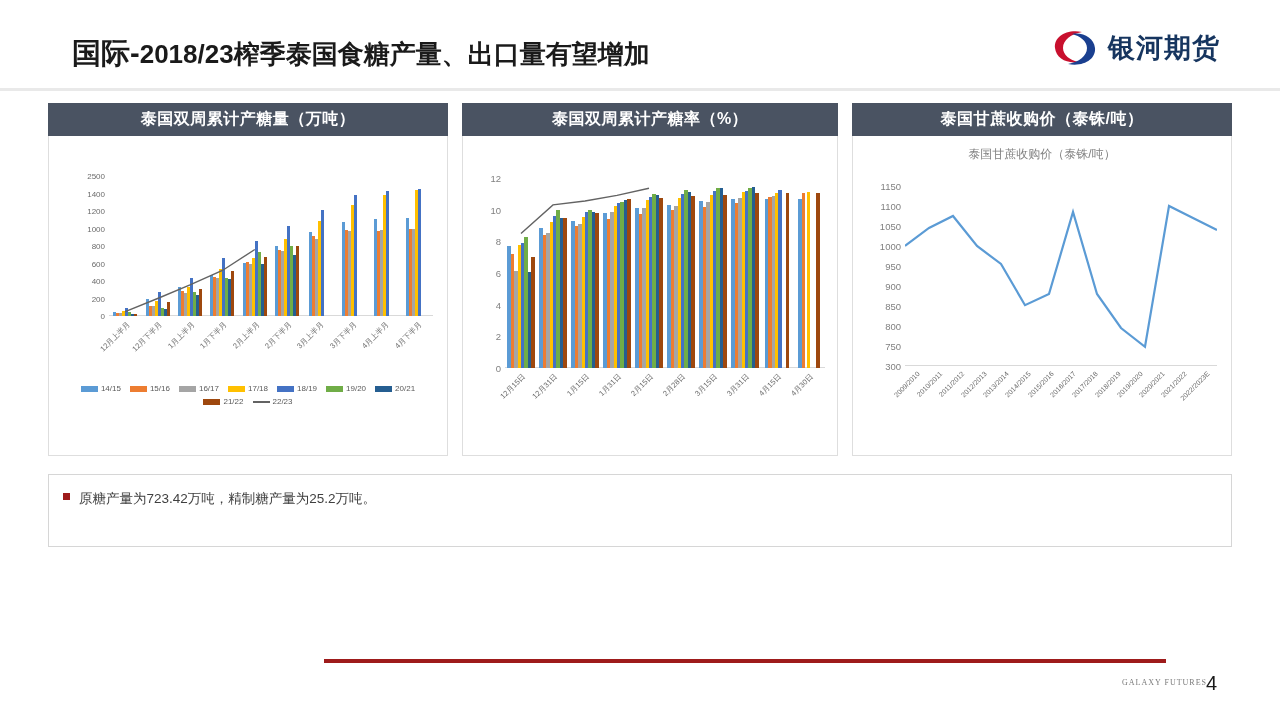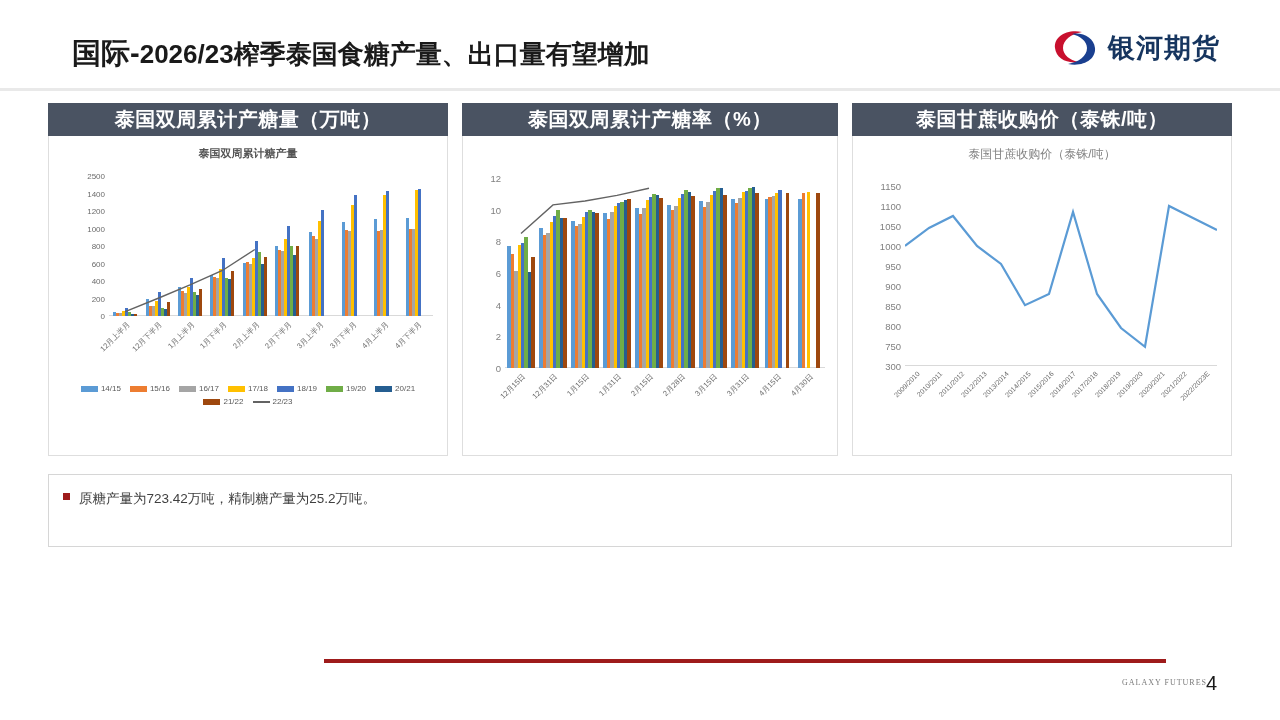--- a/index.html
+++ b/index.html
@@ -18,21 +18,21 @@
   .logo-wrap{position:absolute;right:60px;top:28px;display:flex;align-items:center;gap:10px;}
   .logo-mark{width:46px;height:40px;position:relative;}
   .logo-text{font-size:27px;font-weight:bold;color:#16355f;letter-spacing:1px;}
   .header-rule{position:absolute;left:0;top:88px;width:1280px;height:3px;background:#e9e9e9;}
 
   
   .panel{position:absolute;top:103px;height:355px;}
   .panel-head{
     height:33px;background:#4a5362;color:#ffffff;
     display:flex;align-items:center;justify-content:center;
-    font-size:20px;font-weight:bold;letter-spacing:.5px;
+    font-size:16px;font-weight:bold;letter-spacing:.5px;
   }
   .panel-body{
     height:320px;border:1px solid #dedede;border-top:none;background:#ffffff;
     position:relative;box-sizing:border-box;
   }
   #panel1{left:48px;width:400px;}
   #panel2{left:462px;width:376px;}
   #panel3{left:852px;width:380px;}
 
   .chart-title{
@@ -84,39 +84,38 @@
   
   .footer-bar{position:absolute;left:324px;top:659px;width:842px;height:4px;background:#9e1b1b;}
   .footer-brand{position:absolute;left:1122px;top:678px;font-size:8px;color:#7a7a7a;
                 letter-spacing:1px;font-family:"Liberation Serif",serif;}
   .page-no{position:absolute;left:1206px;top:672px;font-size:20px;color:#1a1a1a;}
 </style>
 </head>
 <body>
 
 <div class="slide-title">
-  <span>国际-</span><span class="sub">2026/23榨季泰国食糖产量、出口量有望增加</span>
+  <span>国际-</span><span class="sub">2018/23榨季泰国食糖产量、出口量有望增加</span>
 </div>
 
 <div class="logo-wrap">
   <span class="logo-mark">
     <svg width="46" height="40" viewBox="0 0 46 40">
       <path d="M30 4 C14 1, 2 9, 3 20 C4 30, 15 36, 26 34 C18 32, 11 27, 11 20 C11 12, 19 6, 30 4 Z" fill="#c8102e"></path>
       <path d="M16 36 C32 39, 44 31, 43 20 C42 10, 31 4, 20 6 C28 8, 35 13, 35 20 C35 28, 27 34, 16 36 Z" fill="#1a3f8f"></path>
       <circle cx="23" cy="20" r="4.5" fill="#ffffff"></circle>
     </svg>
   </span>
   <span class="logo-text">银河期货</span>
 </div>
 <div class="header-rule"></div>
 
 <div class="panel" id="panel1">
   <div class="panel-head">泰国双周累计产糖量（万吨）</div>
   <div class="panel-body">
-    <div class="chart-title">泰国双周累计糖产量</div>
     <div class="plot" id="plot1" style="left:60px;right:14px;top:40px;height:140px;">
       <div class="axis-line"></div>
     <div class="ytick" style="top: 100%;">0</div>
         <div class="ytick" style="top: 87.5%;">200</div>
         <div class="ytick" style="top: 75%;">400</div>
         <div class="ytick" style="top: 62.5%;">600</div>
         <div class="ytick" style="top: 50%;">800</div>
         <div class="ytick" style="top: 37.5%;">1000</div>
         <div class="ytick" style="top: 25%;">1200</div>
         <div class="ytick" style="top: 12.5%;">1400</div>

